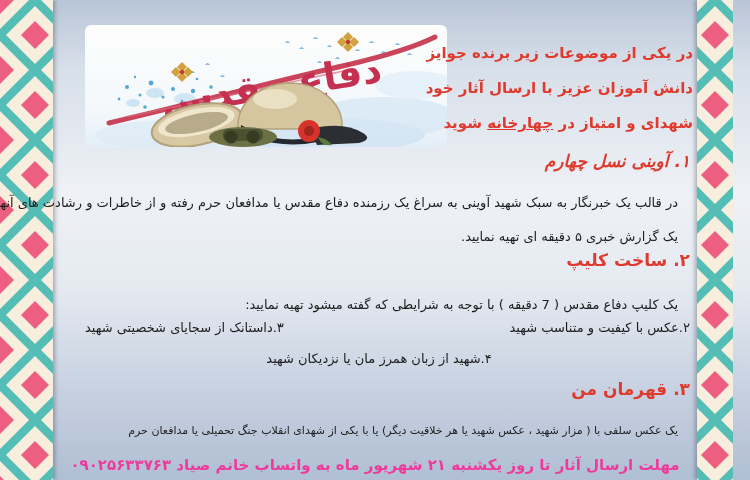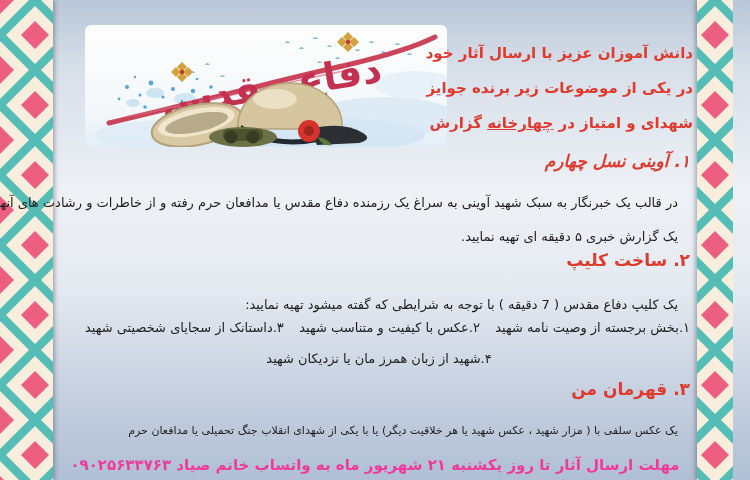--- a/index.html
+++ b/index.html
@@ -170,35 +170,34 @@
     </g>
 
     <g>
       <circle cx="224" cy="106" r="11" fill="#d6332c"></circle>
       <circle cx="224" cy="106" r="5" fill="#a02620"></circle>
       <path d="M233 112 q10 2 14 8 q-10 2 -14 -8" fill="#5d7a3a"></path>
     </g>
   </svg>
 
   <div class="intro" dir="rtl">
+    <div>در یکی از موضوعات زیر برنده جوایز</div>
     <div>دانش آموزان عزیز با ارسال آثار خود</div>
-    <div>در یکی از موضوعات زیر برنده جوایز</div>
-    <div><span>شهدای و امتیاز در </span><span class="u">چهارخانه</span><span> گزارش</span></div>
+    <div><span>شهدای و امتیاز در </span><span class="u">چهارخانه</span><span> شوید</span></div>
   </div>
 
   <div id="sec1-title" class="sec-title" dir="rtl">۱. آوینی نسل چهارم</div>
   <div id="sec1-body" class="sec-body" dir="rtl">
     <div>در قالب یک خبرنگار به سبک شهید آوینی  به سراغ یک رزمنده دفاع مقدس یا مدافعان حرم رفته و از خاطرات و رشادت های آنها</div>
     <div>یک گزارش خبری  ۵ دقیقه ای تهیه نمایید.</div>
   </div>
 
   <div id="sec2-title" class="sec-title" dir="rtl">۲. ساخت کلیپ</div>
   <div id="sec2-body" class="sec-body" dir="rtl">یک کلیپ دفاع مقدس ( 7 دقیقه ) با توجه به شرایطی که گفته میشود تهیه نمایید:</div>
   <div class="items-row" dir="rtl">
-    <span>۱.بخش برجسته از وصیت نامه شهید</span>
     <span>۲.عکس با کیفیت و متناسب شهید</span>
     <span>۳.داستانک از سجایای شخصیتی شهید</span>
   </div>
   <div class="item4" dir="rtl">۴.شهید از زبان همرز مان یا نزدیکان شهید</div>
 
   <div id="sec3-title" class="sec-title" dir="rtl">۳. قهرمان من</div>
   <div id="sec3-body" class="sec-body" dir="rtl">یک عکس سلفی با ( مزار شهید ، عکس شهید یا هر خلاقیت دیگر)  یا با  یکی از شهدای انقلاب جنگ تحمیلی یا مدافعان حرم</div>
 
   <div class="footer-line" dir="rtl">مهلت ارسال  آثار تا روز یکشنبه ۲۱ شهریور ماه به واتساب خانم صیاد ۰۹۰۲۵۶۳۳۷۶۳</div>
 

